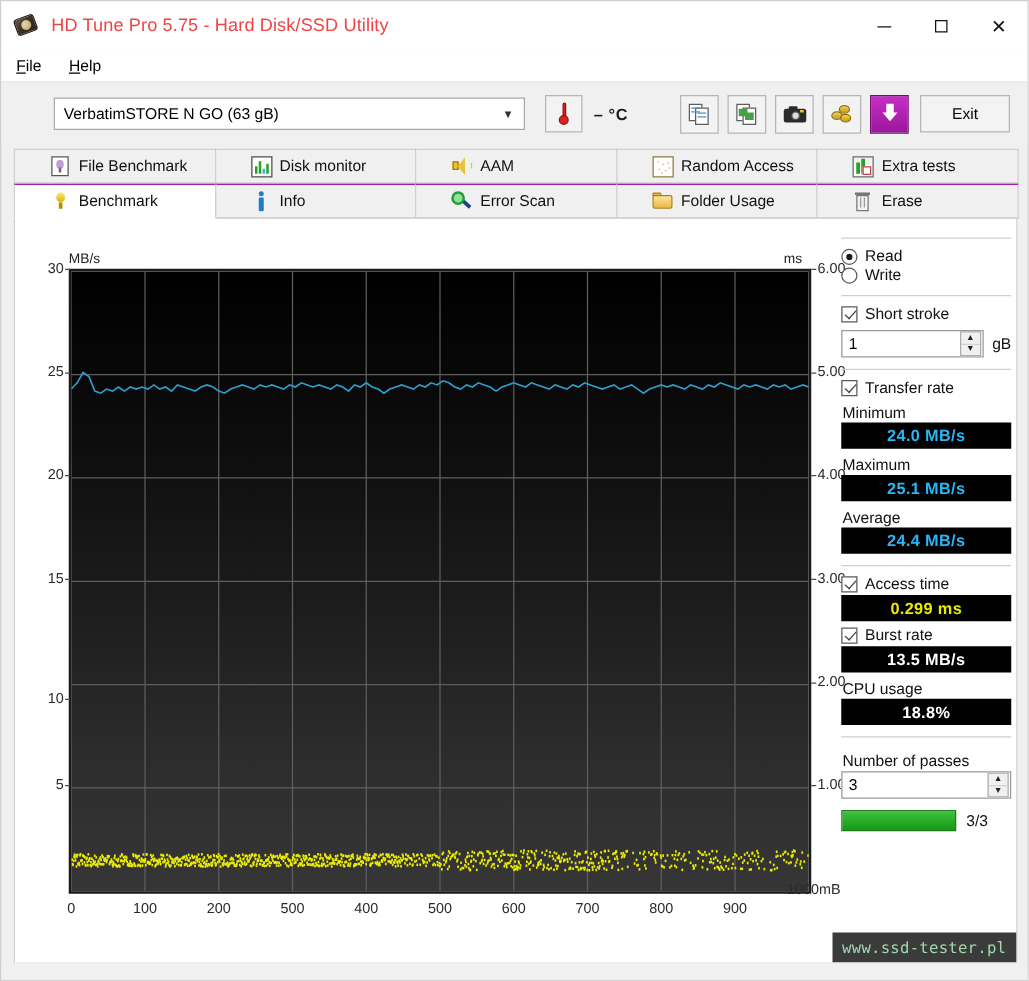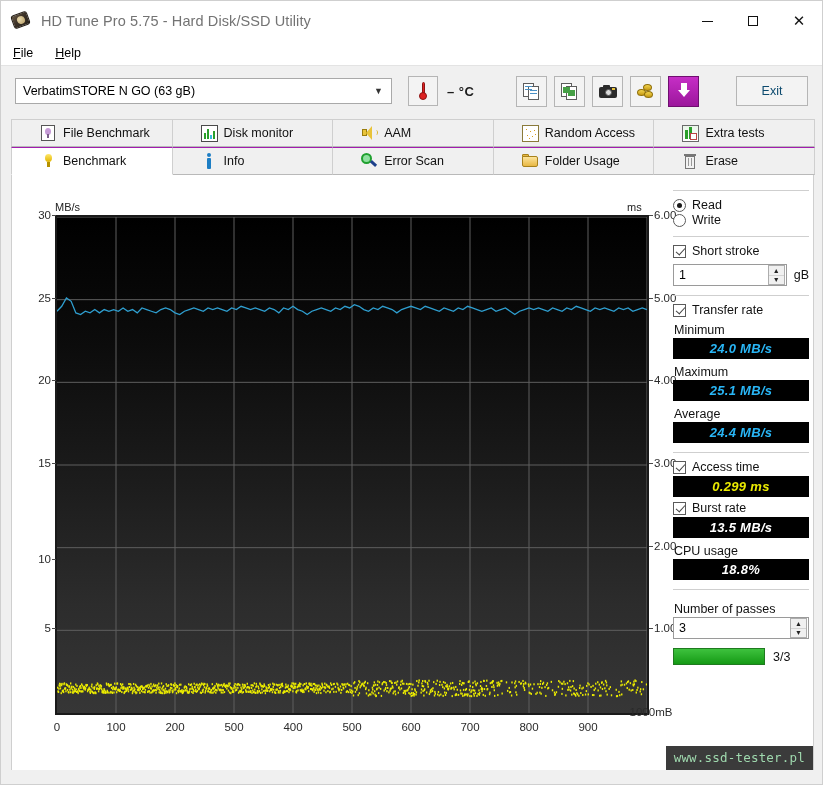--- a/index.html
+++ b/index.html
@@ -36,21 +36,21 @@
     transform: rotate(-20deg);
     border: 1px solid #241d16;
   }
   .title-icon .platter {
     position: absolute; left: 6px; top: 6px;
     width: 8px; height: 8px; border-radius: 50%;
     background: radial-gradient(circle at 35% 35%, #e8d9ae, #b49a62);
     transform: rotate(-20deg);
   }
   .title-text {
-    font-size: 14.5px; color: #737373; letter-spacing: .1px;
+    font-size: 14.5px; color: #ef4444; letter-spacing: .1px;
     white-space: nowrap;
   }
   .winbtns {
     position: absolute; right: 0; top: 0; height: 40px;
     display: flex;
   }
   .winbtn {
     width: 46px; height: 40px;
     display: flex; align-items: center; justify-content: center;
     font-size: 13px; color: #111;
@@ -69,21 +69,21 @@
   .menu-item {
     font-size: 12.5px; color: #000;
     padding: 2px 10px; margin-left: 2px;
   }
   .menu-item u { text-decoration: underline; }
 
   
   .toolbar {
     position: absolute; top: 66px; left: 0; right: 0; height: 48px;
     background: #f0f0f0;
-    display: flex; align-items: center;
+    display: flex; align-items: center; padding-left: 28px;
   }
   .drive-select {
     margin-left: 14px;
     width: 377px; height: 26px;
     background: #fff; border: 1px solid #a9a9a9;
     display: flex; align-items: center; justify-content: space-between;
     padding: 0 6px 0 7px;
     font-size: 12.5px; color: #000;
   }
   .chev { font-size: 9px; color: #333; padding-right: 2px; }
@@ -140,21 +140,21 @@
   .ic-dl .sh { position:absolute; left:4px; top:0; width:6px; height:8px; background:#fff;}
   .ic-dl .ar {
     position:absolute; left:1px; top:7px;
     width:0;height:0;border-left:6px solid transparent;border-right:6px solid transparent;border-top:7px solid #fff;
   }
   .exit-btn {
     position: absolute; right: 14px; top: 9px;
     width: 72px; height: 30px;
     background: #f3f3f3; border: 1px solid #b5b5b5;
     display: flex; align-items: center; justify-content: center;
-    font-size: 12.5px; color: #0c4a6e;
+    font-size: 12.5px; color: #000000;
   }
 
   
   .tabstrip {
     position: absolute; top: 118px; left: 10px; width: 803px; height: 56px;
   }
   .tabrow { display: flex; height: 28px; }
   .tab {
     flex: 1 1 0;
     display: flex; align-items: center; gap: 6px;
@@ -309,21 +309,21 @@
     flex:1; display:flex; align-items:center; justify-content:center;
     font-size:7px; color:#222; line-height:1;
   }
   .spin-arrows span:first-child { border-bottom:1px solid #d3d3d3; }
   .unit { font-size:12.5px; color:#111; }
 
   .fieldlabel { font-size:12.5px; color:#111; margin: 6px 0 1px 1px; }
   .readout {
     height: 21px; background:#000;
     display:flex; align-items:center; justify-content:center;
-    font-size:13px; font-weight:bold; letter-spacing:.3px;font-style:italic;
+    font-size:13px; font-weight:bold; letter-spacing:.3px;
   }
   .readout.cyan  { color:#29b6f6; }
   .readout.yellow{ color:#eaea00; }
   .readout.white { color:#ffffff; }
 
   .progress-row { display:flex; align-items:center; gap:8px; margin-top: 9px; }
   .progbar {
     width: 92px; height: 17px;
     background: linear-gradient(#3ec23e,#159a15);
     border: 1px solid #1f7a1f;

